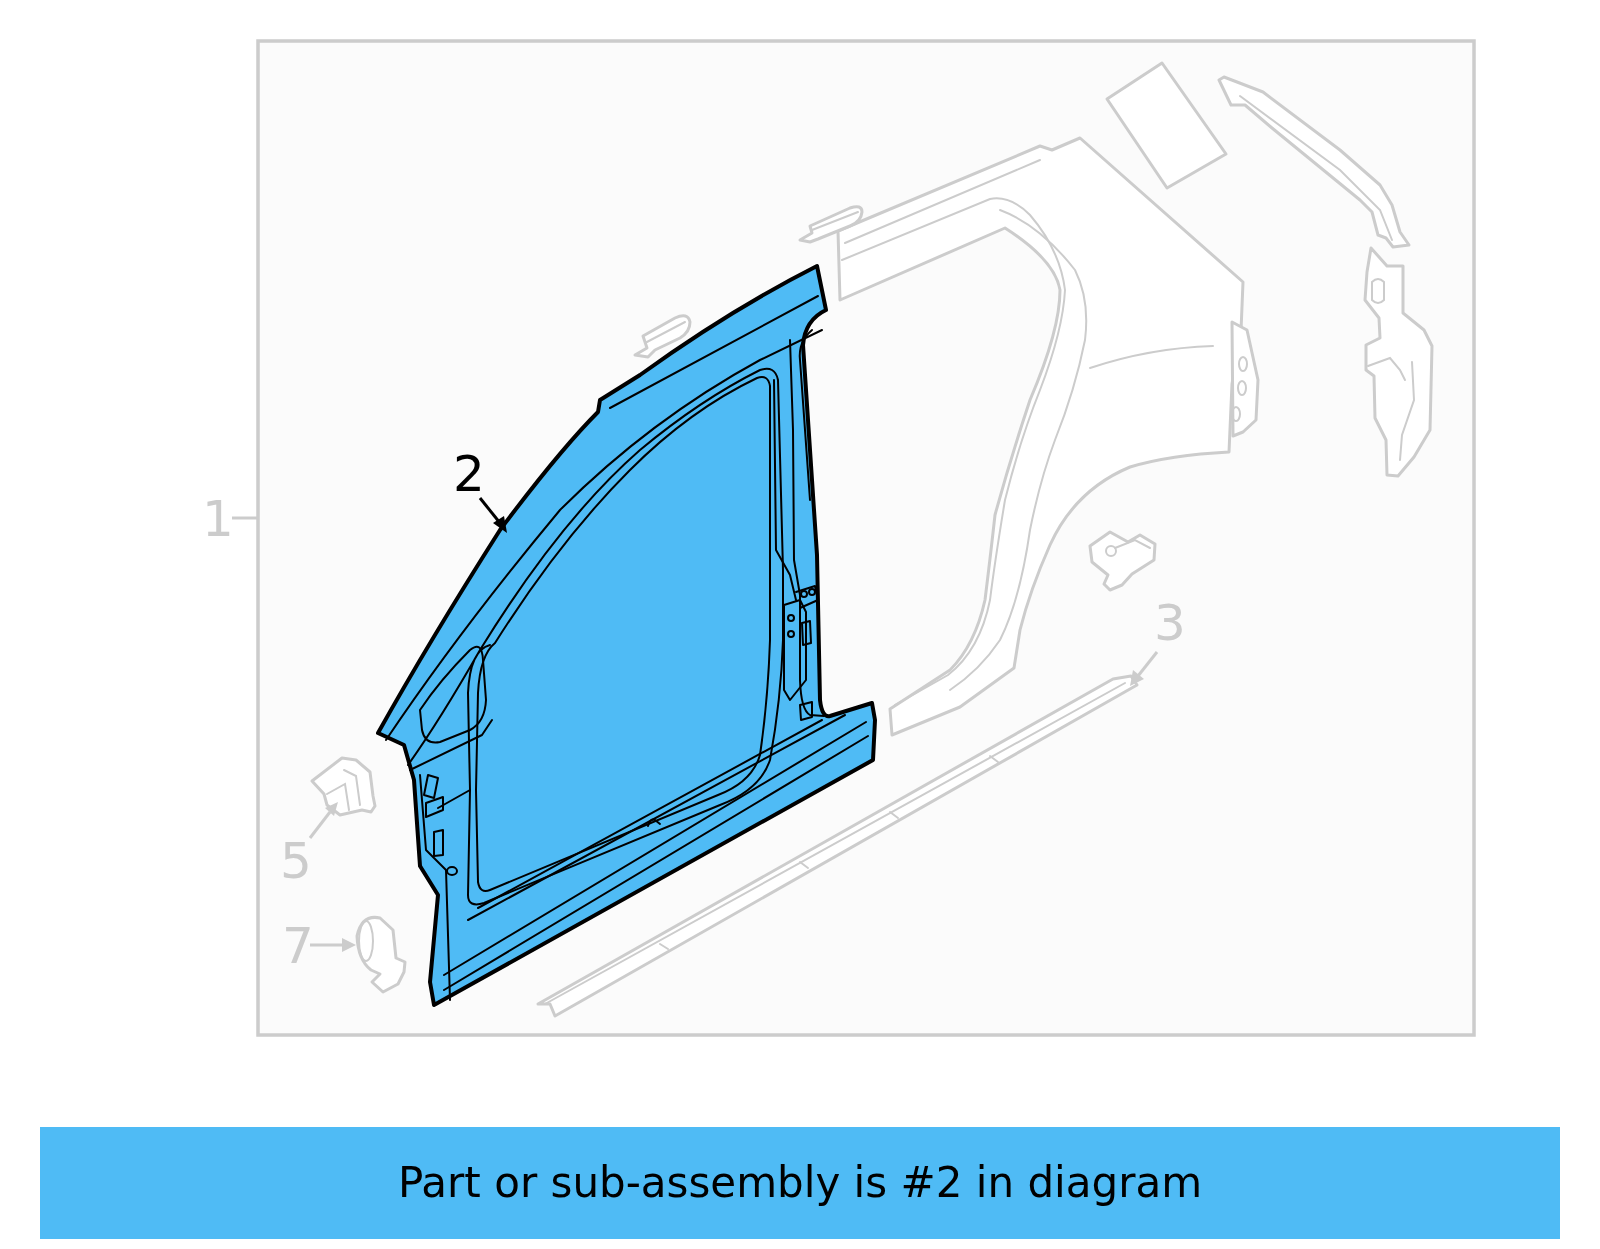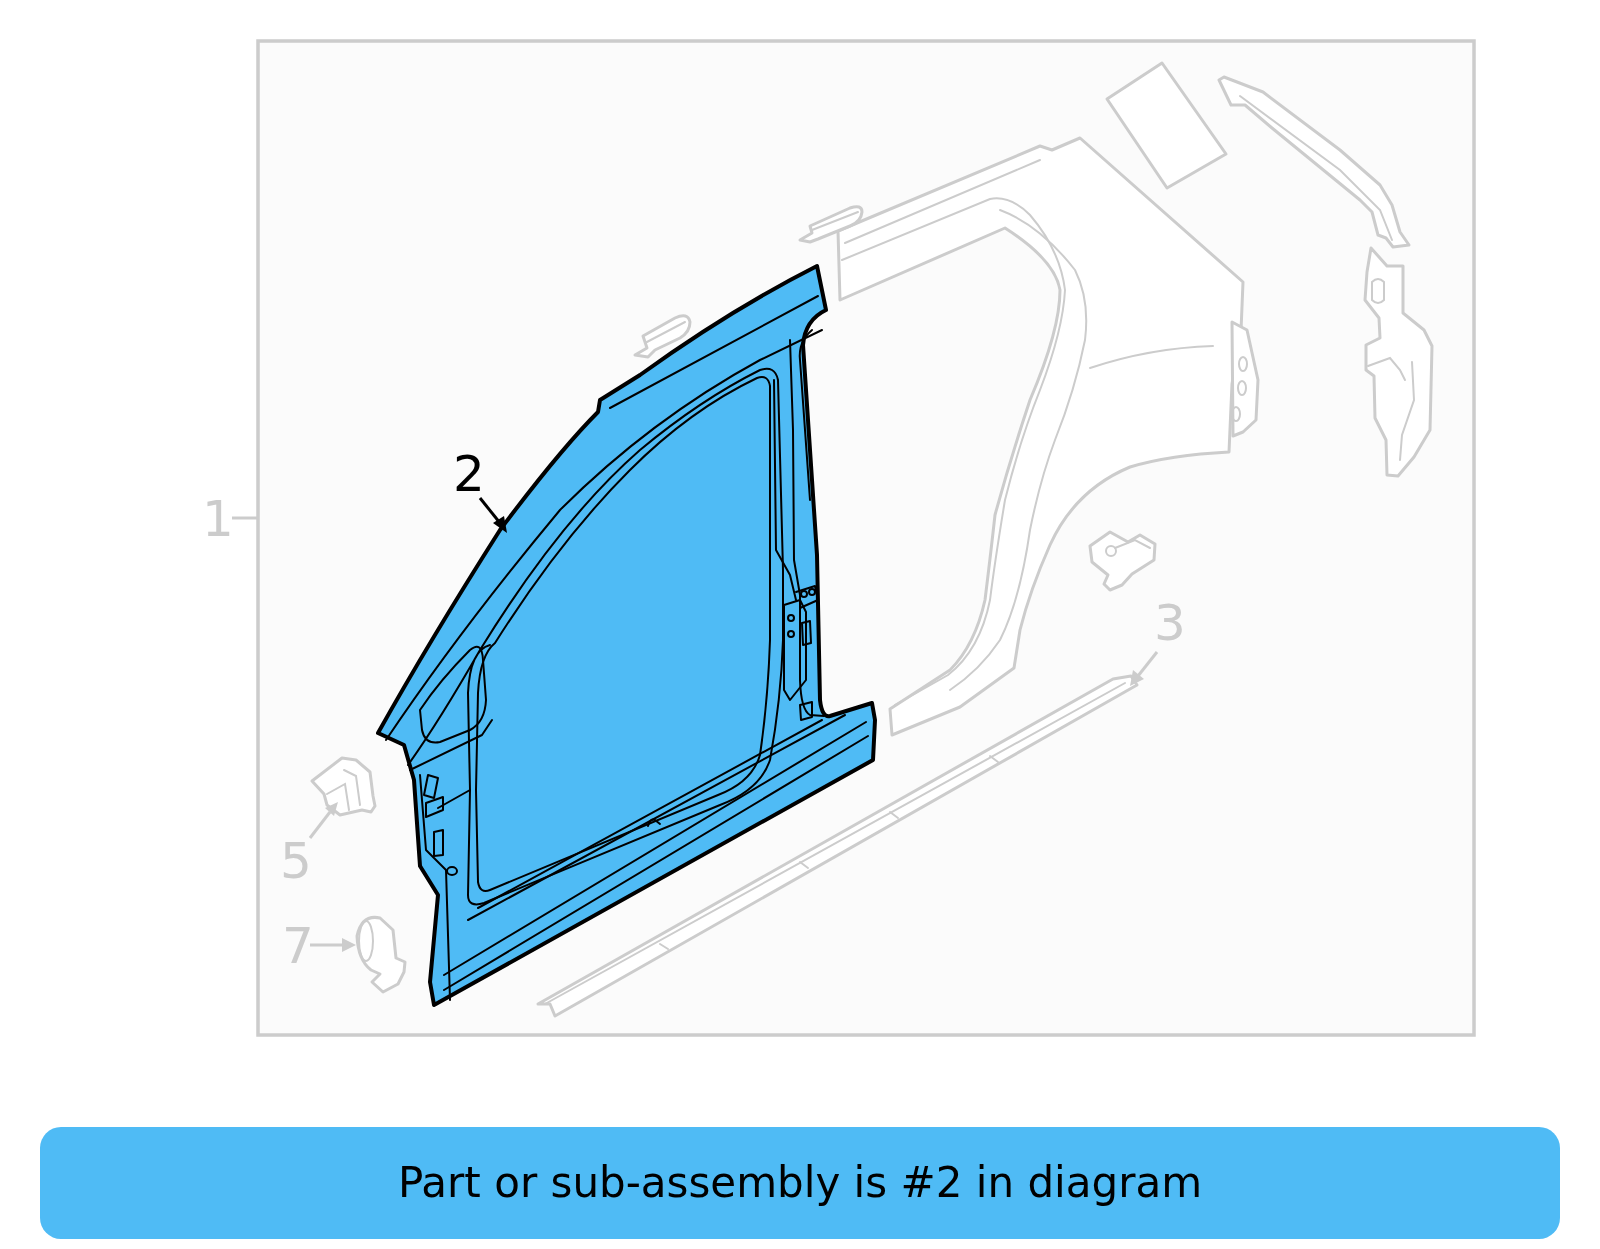--- a/index.html
+++ b/index.html
@@ -38,21 +38,20 @@
       height: 112px;
       background: #4fbbf5;
       display: flex;
       flex-direction: column;
       align-items: center;
       justify-content: center;
       color: #000000;
       font-family: "DejaVu Sans", sans-serif;
       font-size: 42px;
       line-height: 50px;
-      border-radius: 21px;
     }
     .banner span { display: block; white-space: nowrap; }
   </style>
 </head>
 <body>
 
 <svg class="diagram-svg" viewBox="0 0 1600 1249" xmlns="http://www.w3.org/2000/svg">
 
   <rect class="frame-rect" x="258" y="41" width="1216" height="994"></rect>
 

